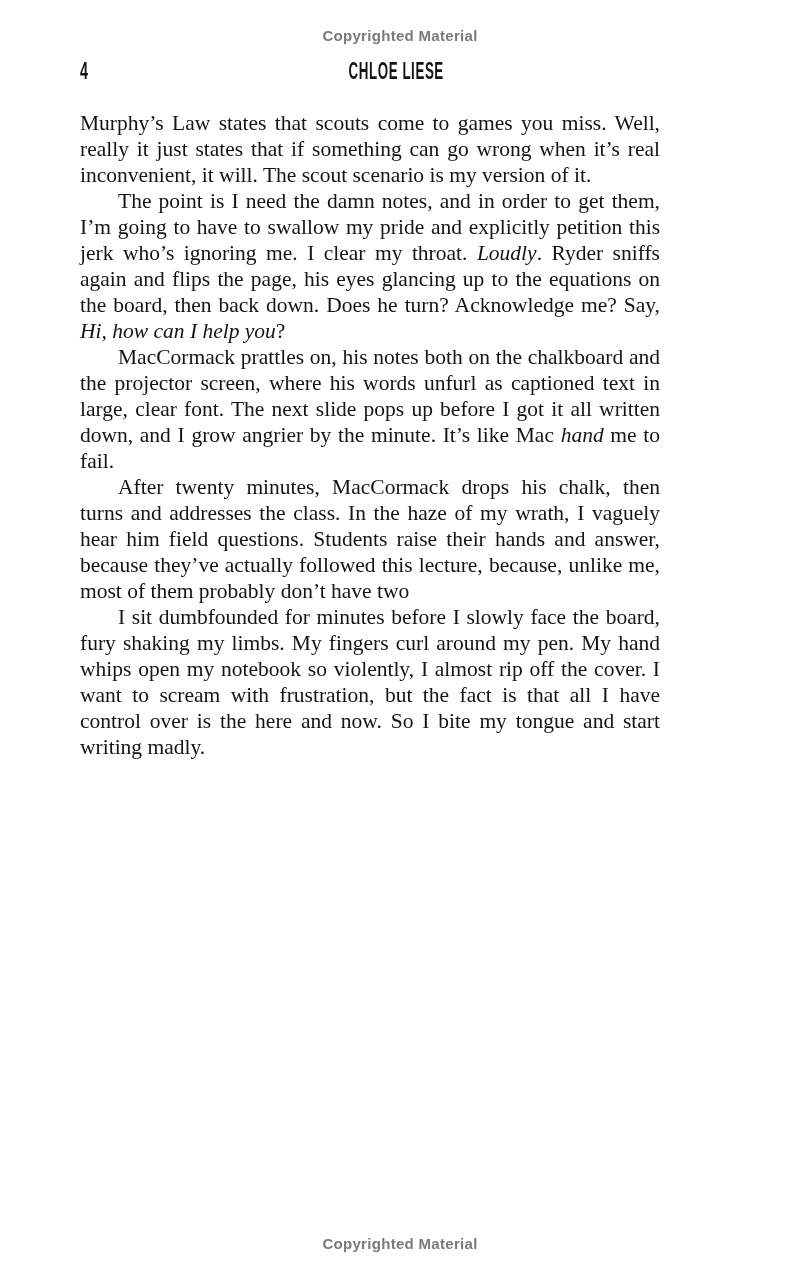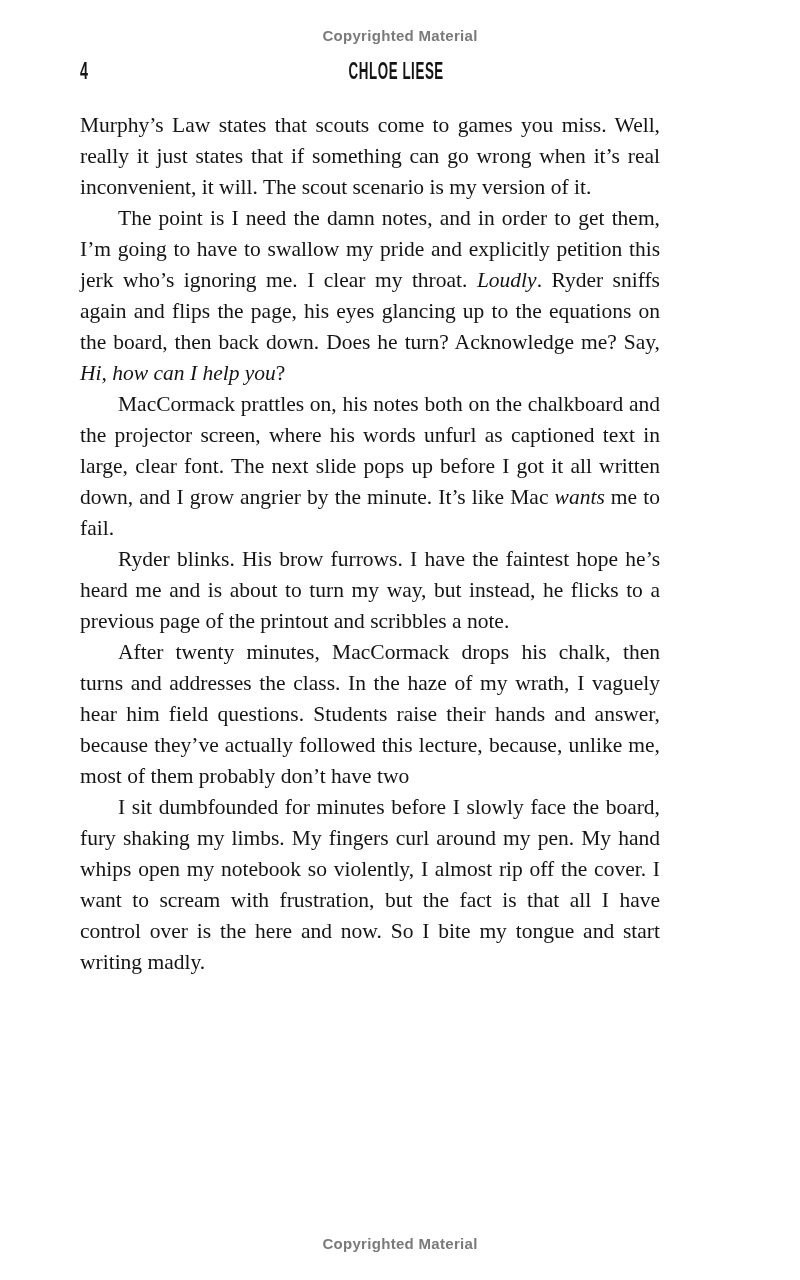--- a/index.html
+++ b/index.html
@@ -69,21 +69,21 @@
     transform-origin: center center;
     white-space: nowrap;
   }
 
   .text-column {
     position: absolute;
     top: 110px;
     left: 80px;
     width: 580px;
     font-size: 21.5px;
-    line-height: 31px;
+    line-height: 26px;
     text-align: justify;
   }
   .text-column p {
     margin: 0;
     padding: 0;
     text-indent: 38px;
   }
   .text-column p.no-indent {
     text-indent: 0;
   }
@@ -101,21 +101,20 @@
   <div class="header-row">
     <div class="page-number">4</div>
     <div class="running-header">
       <span class="condensed">CHLOE LIESE</span>
     </div>
   </div>
 
   <div class="text-column">
       <p class="no-indent"><span>Murphy’s Law states that scouts come to games you miss. Well, really it just states that if something can go wrong when it’s real inconvenient, it will. The scout scenario is my version of it.</span></p>
       <p><span>The point is I need the damn notes, and in order to get them, I’m going to have to swallow my pride and explicitly petition this jerk who’s ignoring me. I clear my throat. </span><em>Loudly</em><span>. Ryder sniffs again and flips the page, his eyes glancing up to the equations on the board, then back down. Does he turn? Acknowledge me? Say, </span><em>Hi, how can I help you</em><span>?</span></p>
-      <p><span>MacCormack prattles on, his notes both on the chalkboard and the projector screen, where his words unfurl as captioned text in large, clear font. The next slide pops up before I got it all written down, and I grow angrier by the minute. It’s like Mac </span><em>wants</em><span> me to fail.</span></p>
-      <p><span>Ryder blinks. His brow furrows. I have the faintest hope he’s heard me and is about to turn my way, but instead, he flicks to a previous page of the printout and scribbles a note.</span></p>
+      <p><span>MacCormack prattles on, his notes both on the chalkboard and the projector screen, where his words unfurl as captioned text in large, clear font. The next slide pops up before I got it all written down, and I grow angrier by the minute. It’s like Mac </span><em>hand</em><span> me to fail.</span></p>
       <p><span>After twenty minutes, MacCormack drops his chalk, then turns and addresses the class. In the haze of my wrath, I vaguely hear him field questions. Students raise their hands and answer, because they’ve actually followed this lecture, because, unlike me, most of them probably don’t have two</span></p>
       <p><span>I sit dumbfounded for minutes before I slowly face the board, fury shaking my limbs. My fingers curl around my pen. My hand whips open my notebook so violently, I almost rip off the cover. I want to scream with frustration, but the fact is that all I have control over is the here and now. So I bite my tongue and start writing madly.</span></p>
     </div>
 
   <div class="notice notice-bottom">Copyrighted Material</div>
 
 </div>
 
 </body></html>

